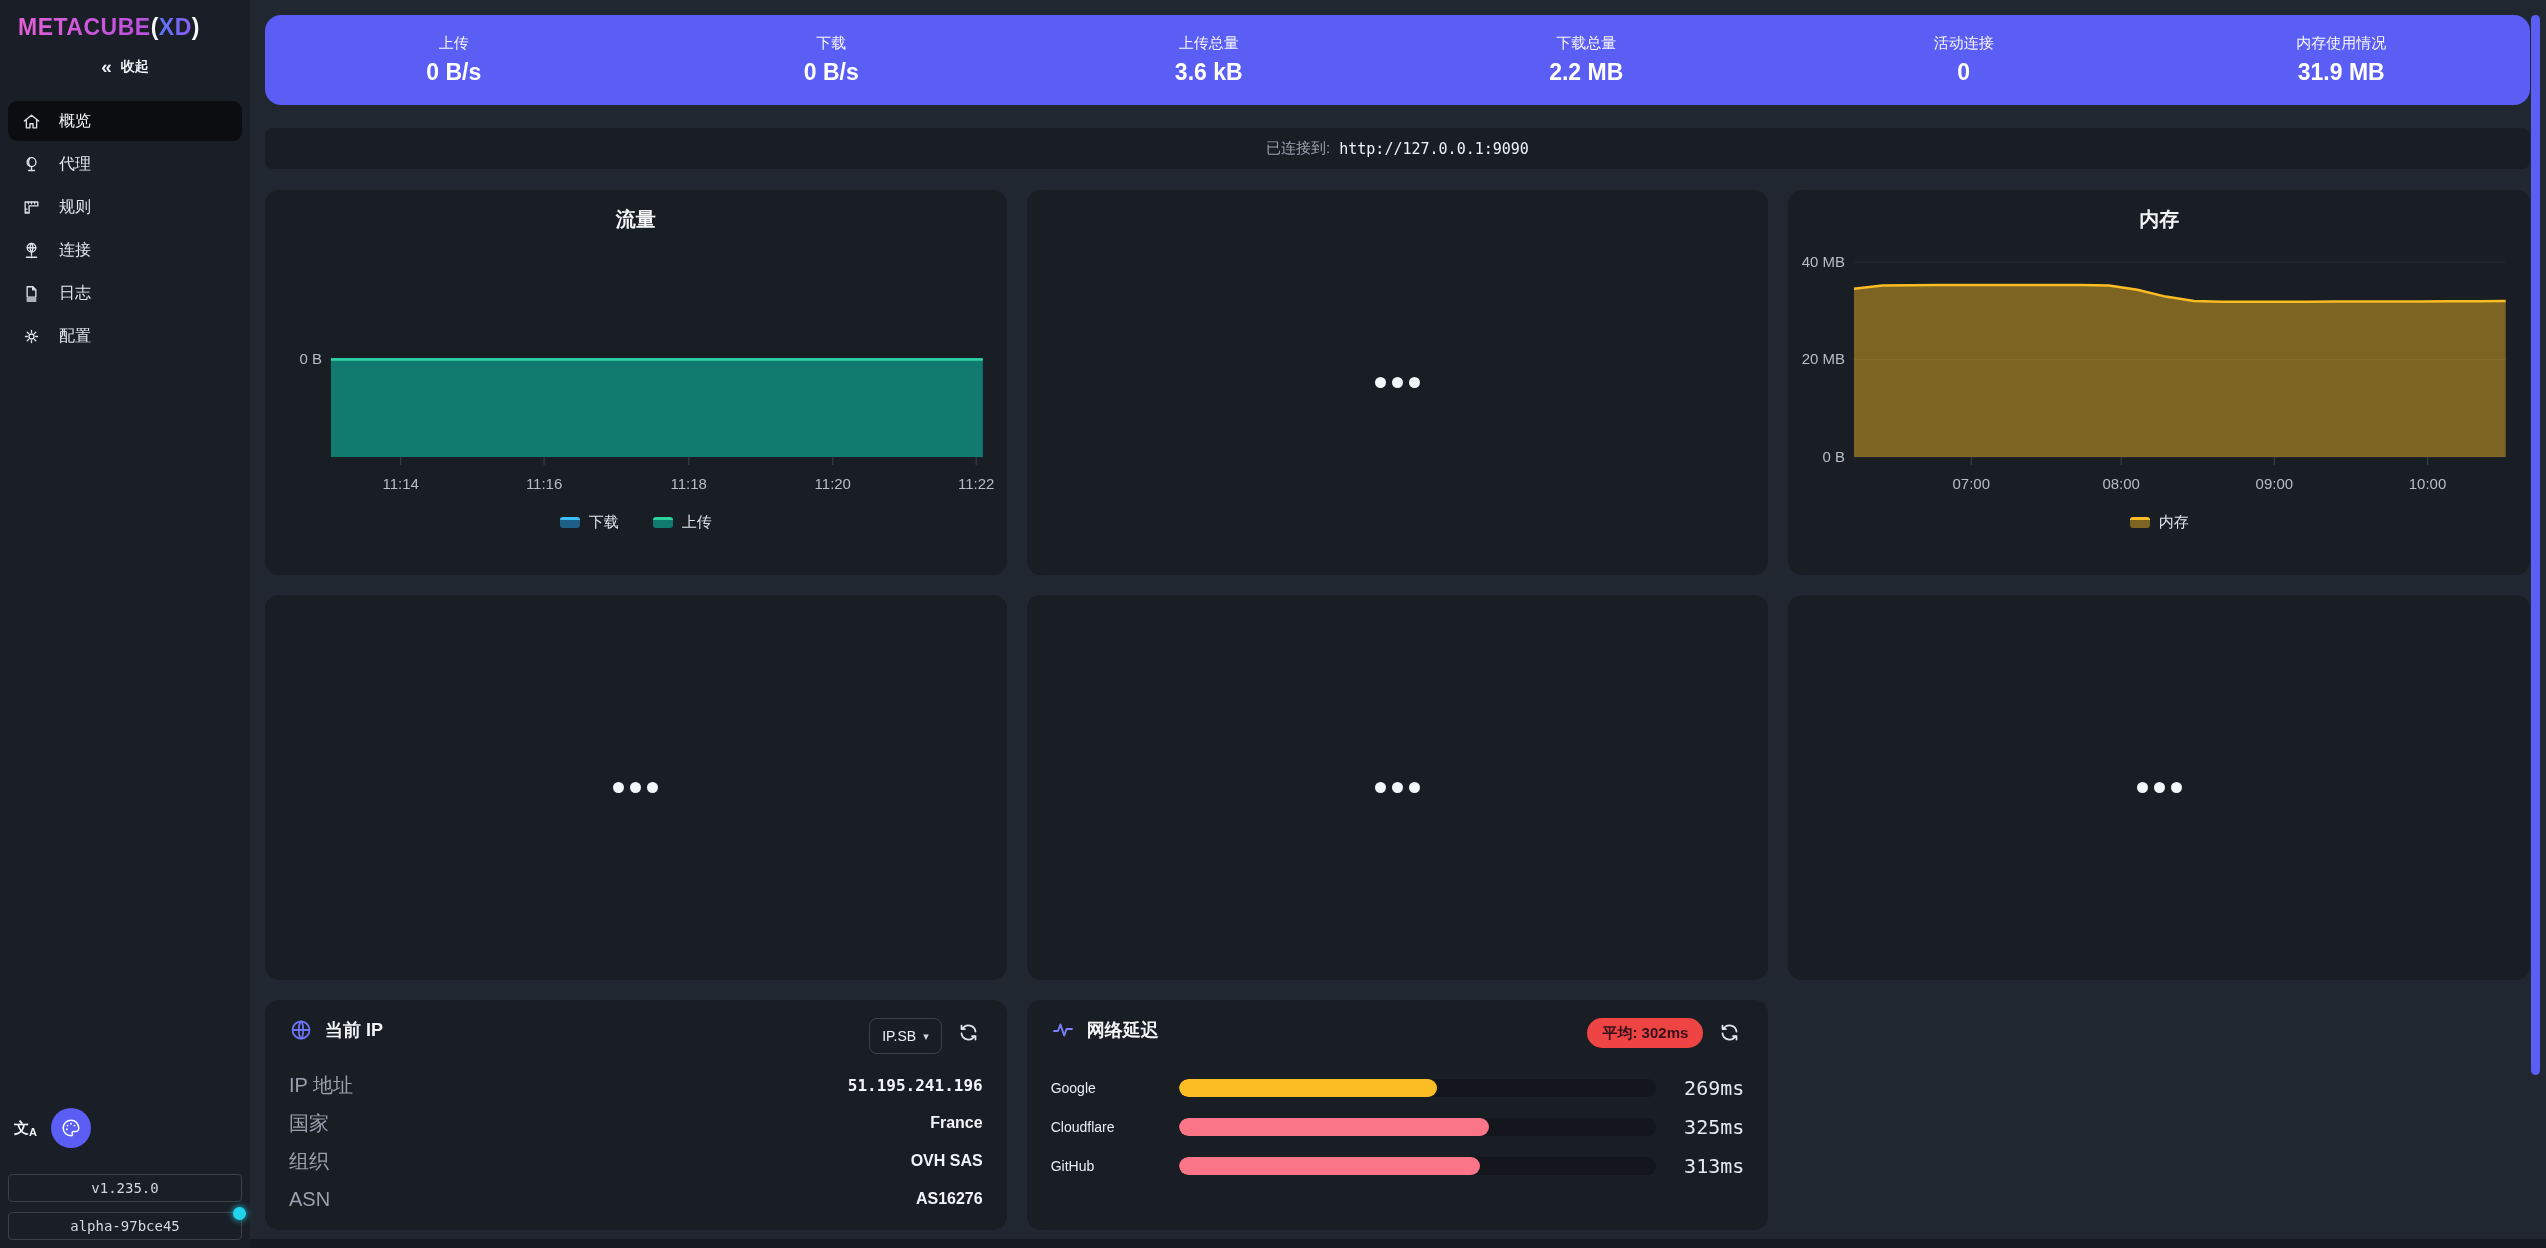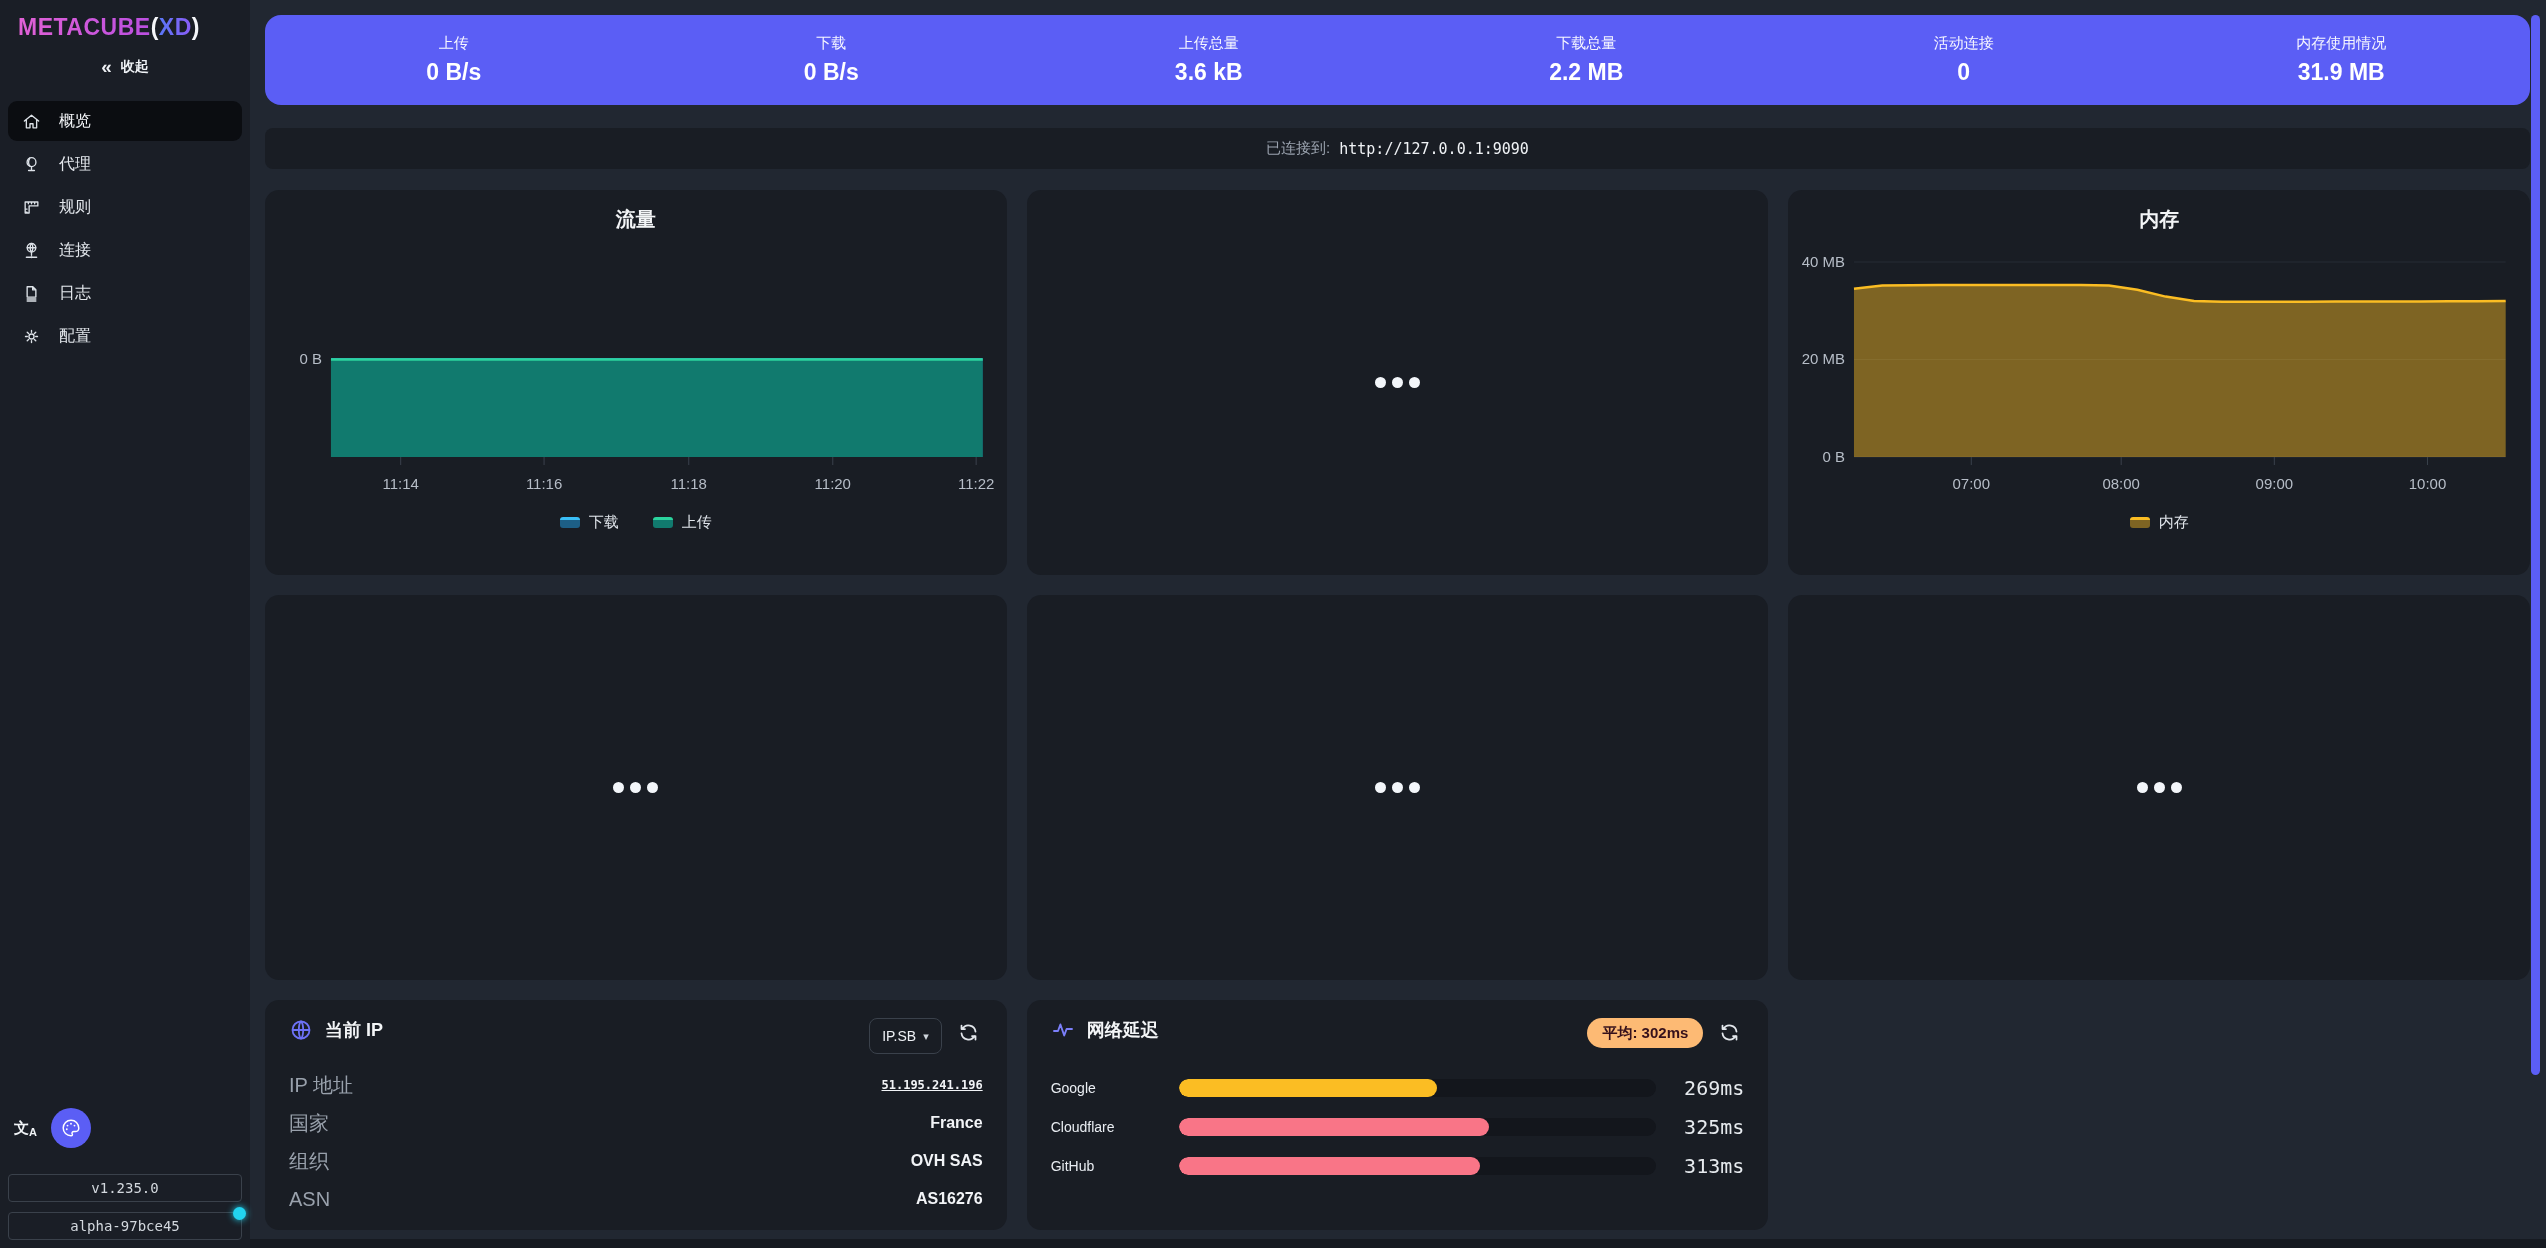--- a/index.html
+++ b/index.html
@@ -113,24 +113,24 @@
     color:#eef1f5; font-size:14px; cursor:pointer; font-family:inherit;
   }
   .select-btn .caret { font-size:11px; color:#cfd5dc; }
   .icon-btn { background:none; border:none; cursor:pointer; padding:4px; display:flex; }
   .icon-btn svg { width:21px; height:21px; stroke:#e3e7ec; stroke-width:2; fill:none; stroke-linecap:round; stroke-linejoin:round; }
 
   .ip-rows { margin-top:10px; }
   .ip-row { display:flex; align-items:center; justify-content:space-between; height:38px; }
   .ip-row .lbl { font-size:20px; color:#99a1ac; }
   .ip-row .val { font-size:16px; font-weight:bold; color:#f2f4f7; }
-  .ip-row .val.mono { font-size:12px;text-decoration:underline; }
+  .ip-row .val.mono { font-size:16px; }
 
   .badge {
-    height:30px; border-radius:15px; background:#fdba74; color:#35101b;
+    height:30px; border-radius:15px; background:#ef4444; color:#35101b;
     display:flex; align-items:center; padding:0 15px; font-size:15px; font-weight:bold;
   }
   .lat-rows { margin-top:12px; }
   .lat-row { display:flex; align-items:center; height:39px; }
   .lat-row .name { width:128px; font-size:14px; color:#e9edf2; }
   .lat-row .track { flex:1; height:18px; border-radius:9px; background:#13161c; overflow:hidden; }
   .lat-row .fill { height:100%; border-radius:9px; }
   .lat-row .ms { width:88px; text-align:right; font-size:20px; color:#e6eaee; }
 
   .footer-strip { position:absolute; left:0; right:-16px; bottom:0; height:9px; background:#161a21; }

